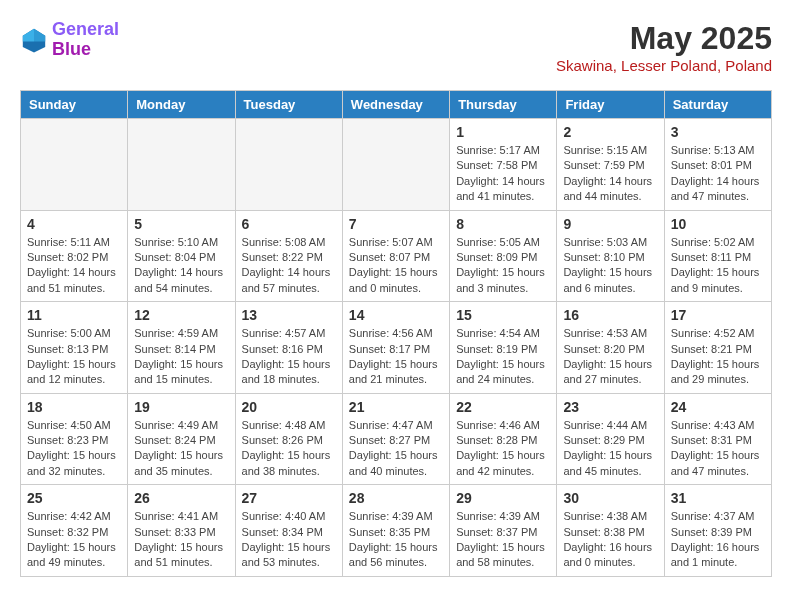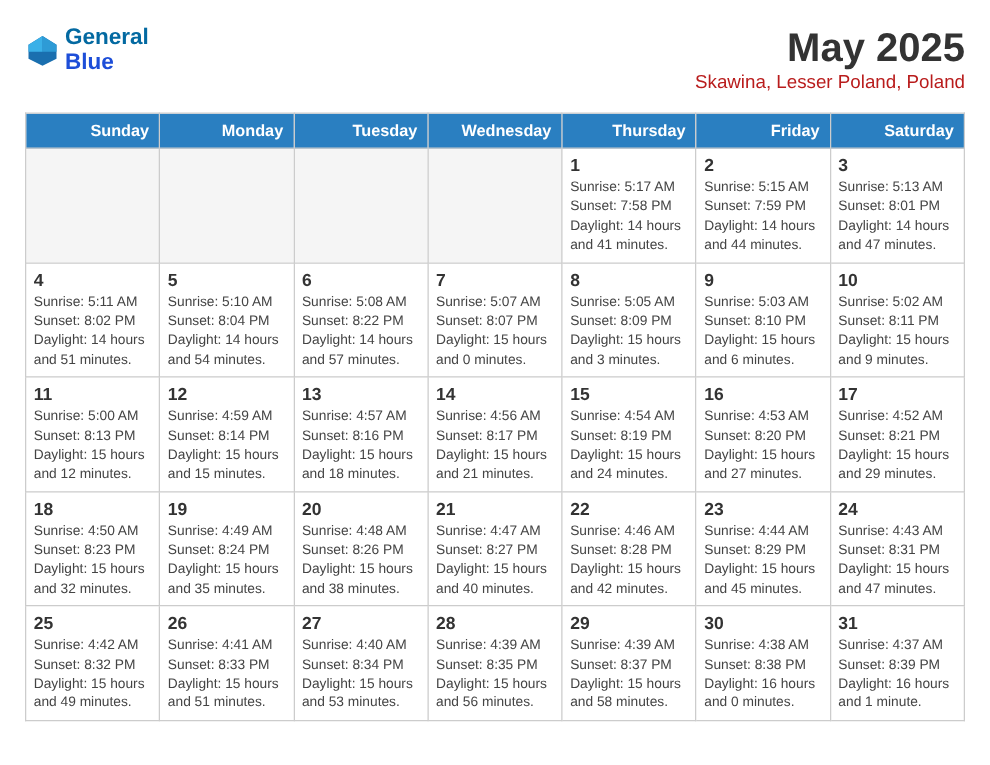--- a/index.html
+++ b/index.html
@@ -20,22 +20,22 @@
       display: flex;
       align-items: center;
     }
     .logo-text {
       display: flex;
       flex-direction: column;
       font-size: 18px;
       font-weight: bold;
       line-height: 1.1;
     }
-    .logo-general { color: #0369a1; }
-    .logo-blue { color: #1d4ed8; }
+    .logo-general { color: #8b5cf6; }
+    .logo-blue { color: #a21caf; }
     .logo-icon {
       width: 28px;
       height: 28px;
       margin-right: 4px;
     }
     .title-block {
       text-align: right;
     }
     .month-title {
       font-size: 32px;
@@ -46,21 +46,21 @@
       font-size: 15px;
       color: #b91c1c;
     }
     table {
       width: 100%;
       border-collapse: collapse;
     }
     th {
       background-color: #2a7fc1;
       color: white;
-      text-align: right;
+      text-align: left;
       padding: 6px 8px;
       font-size: 13px;
       border: 1px solid #ccc;
     }
     td {
       border: 1px solid #ccc;
       vertical-align: top;
       padding: 5px 6px;
       font-size: 11px;
       color: #333;

